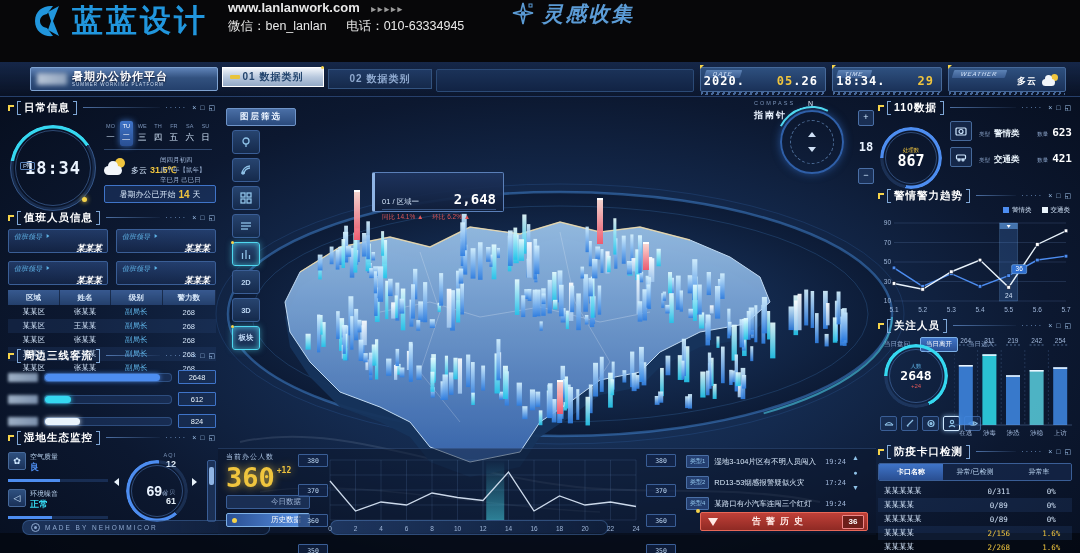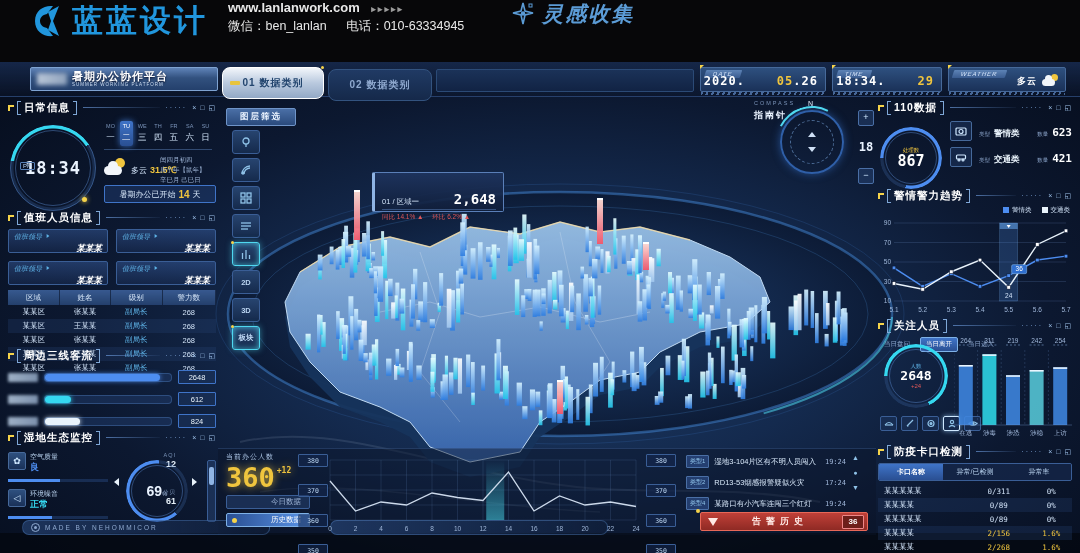--- a/index.html
+++ b/index.html
@@ -24,21 +24,21 @@
   .bottom-strip{position:absolute;left:0;bottom:0;width:100%;height:20px;background:rgba(4,8,16,.78);}
   
   .dhdr{position:absolute;left:0;top:0;width:100%;height:34px;
     background:linear-gradient(180deg,rgba(22,40,74,.95),rgba(12,22,44,.35));border-bottom:1px solid rgba(90,140,210,.25);}
   .title-plate{position:absolute;left:30px;top:5px;width:188px;height:24px;border-radius:2px;
     background:linear-gradient(180deg,#5f83b8,#32517f 45%,#24406c);border:1px solid #7fa3d2;display:flex;align-items:center;padding:0 6px;box-sizing:border-box;}
   .blurchip{width:30px;height:12px;border-radius:1px;background:linear-gradient(90deg,#b9c6d8,#8fa2bc);filter:blur(2px);}
   .tcol{margin-left:5px;line-height:1;}
   .ttl{color:#fff;font-size:11px;font-weight:bold;letter-spacing:1px;text-shadow:0 1px 2px rgba(0,0,20,.8);}
   .tsub{color:#cddcf0;font-size:4.5px;letter-spacing:1px;filter:blur(.6px);margin-top:1px;}
-  .dtab{position:absolute;height:32px;border-radius:8px;display:flex;align-items:center;justify-content:center;font-size:10px;font-weight:bold;letter-spacing:1px;cursor:pointer;box-sizing:border-box;}
+  .dtab{position:absolute;height:20px;border-radius:0;display:flex;align-items:center;justify-content:center;font-size:10px;font-weight:bold;letter-spacing:1px;cursor:pointer;box-sizing:border-box;}
   .dtab.active{left:222px;top:5px;width:102px;background:linear-gradient(180deg,#f2f6fb,#b9c9de 50%,#93a9c6);color:#23456e;border:1px solid #fff;}
   .dtab.active::after{content:"";position:absolute;right:-1px;top:-2px;width:3px;height:3px;background:#f5d34a;border-radius:50%;}
   .dtab.active::before{content:"";position:absolute;left:7px;width:10px;height:4px;background:#e8c43c;border-radius:1px;}
   .dtab.idle{left:328px;top:7px;width:104px;background:linear-gradient(180deg,#203a64,#15294a);color:#8fa9cf;border:1px solid #33537f;}
   .hdr-strip{position:absolute;left:436px;top:7px;width:256px;height:21px;background:linear-gradient(180deg,#1b3258,#112344);border:1px solid #2b4a76;border-radius:2px;}
   .hdr-box{position:absolute;top:5px;height:25px;background:linear-gradient(180deg,#2e507f,#1a3158);border:1px solid #46699a;border-radius:2px;box-sizing:border-box;}
   .hdr-box .chip{position:absolute;left:4px;top:2px;background:linear-gradient(180deg,#5d83b6,#3a5c90);color:#dcebff;font-size:6px;letter-spacing:1px;padding:1px 8px;transform:skewX(-18deg);border-radius:1px;}
   .hdr-box .corner{position:absolute;left:-1px;top:-3px;width:4px;height:4px;background:#f5d34a;clip-path:polygon(0 0,100% 0,0 100%);}
   .hdr-box .val{position:absolute;right:7px;bottom:3px;color:#fff;font-size:12px;font-weight:bold;font-family:"DejaVu Sans Mono",monospace;letter-spacing:1px;}
   .hdr-box .val .yel{color:#f0c53e;margin-left:32px;}
@@ -89,21 +89,21 @@
   .lunar{position:absolute;left:152px;top:40px;color:#9fb6d8;font-size:6.5px;line-height:1.55;}
   .notice{position:absolute;left:96px;top:70px;width:110px;height:16px;background:rgba(60,110,200,.22);border:1px solid #3f74c8;border-radius:2px;display:flex;align-items:center;justify-content:center;color:#d6e6f8;font-size:8px;}
   .notice b{color:#f0c53e;font-size:10px;margin:0 3px;}
   
   .dcards{display:grid;grid-template-columns:1fr 1fr;gap:8px;margin-top:4px;font-style:italic;}
   .dcard{height:24px;background:linear-gradient(180deg,rgba(60,100,170,.45),rgba(25,45,85,.55));border:1px solid #3a5e96;border-radius:2px;padding:2px 5px;box-sizing:border-box;}
   .dcard .role{color:#5fb4e8;font-size:7px;}
   .dcard .role::after{content:"";display:inline-block;margin-left:4px;border-left:4px solid #5fb4e8;border-top:3px solid transparent;border-bottom:3px solid transparent;transform:scale(.7);}
   .dcard .nm{color:#fff;font-size:8.5px;font-weight:bold;text-align:right;margin-top:1px;}
   .dtable{margin-top:5px;width:100%;border-collapse:collapse;}
-  .dtable th{background:linear-gradient(180deg,#37598f,#24406c);color:#d6e6f8;font-size:7.5px;font-weight:normal;height:13px;border-right:1px solid rgba(10,20,40,.6);}
+  .dtable th{background:linear-gradient(180deg,#37598f,#24406c);color:#d6e6f8;font-size:7.5px;font-weight:bold;height:13px;border-right:1px solid rgba(10,20,40,.6);}
   .dtable td{color:#cfe0f5;font-size:7.5px;text-align:center;height:12px;}
   .dtable tr:nth-child(even) td{background:rgba(40,70,120,.28);}
   .dtable td.lvl{color:#5fb4e8;}
   
   .frow{display:flex;align-items:center;height:16px;margin-top:6px;}
   .flabel{width:30px;height:9px;border-radius:1px;background:linear-gradient(90deg,#9eb0c6,#7c90ac);filter:blur(1.6px);margin-right:6px;}
   .ftrack{flex:1;height:7px;background:rgba(30,55,100,.6);border:1px solid rgba(90,140,210,.35);border-radius:4px;position:relative;}
   .ffill{position:absolute;left:0;top:0;bottom:0;border-radius:4px;}
   .fval{width:36px;height:12px;margin-left:6px;border:1px solid #3f74c8;background:rgba(30,55,100,.5);color:#e8f2fa;font-size:7.5px;display:flex;align-items:center;justify-content:center;border-radius:1px;}
   

